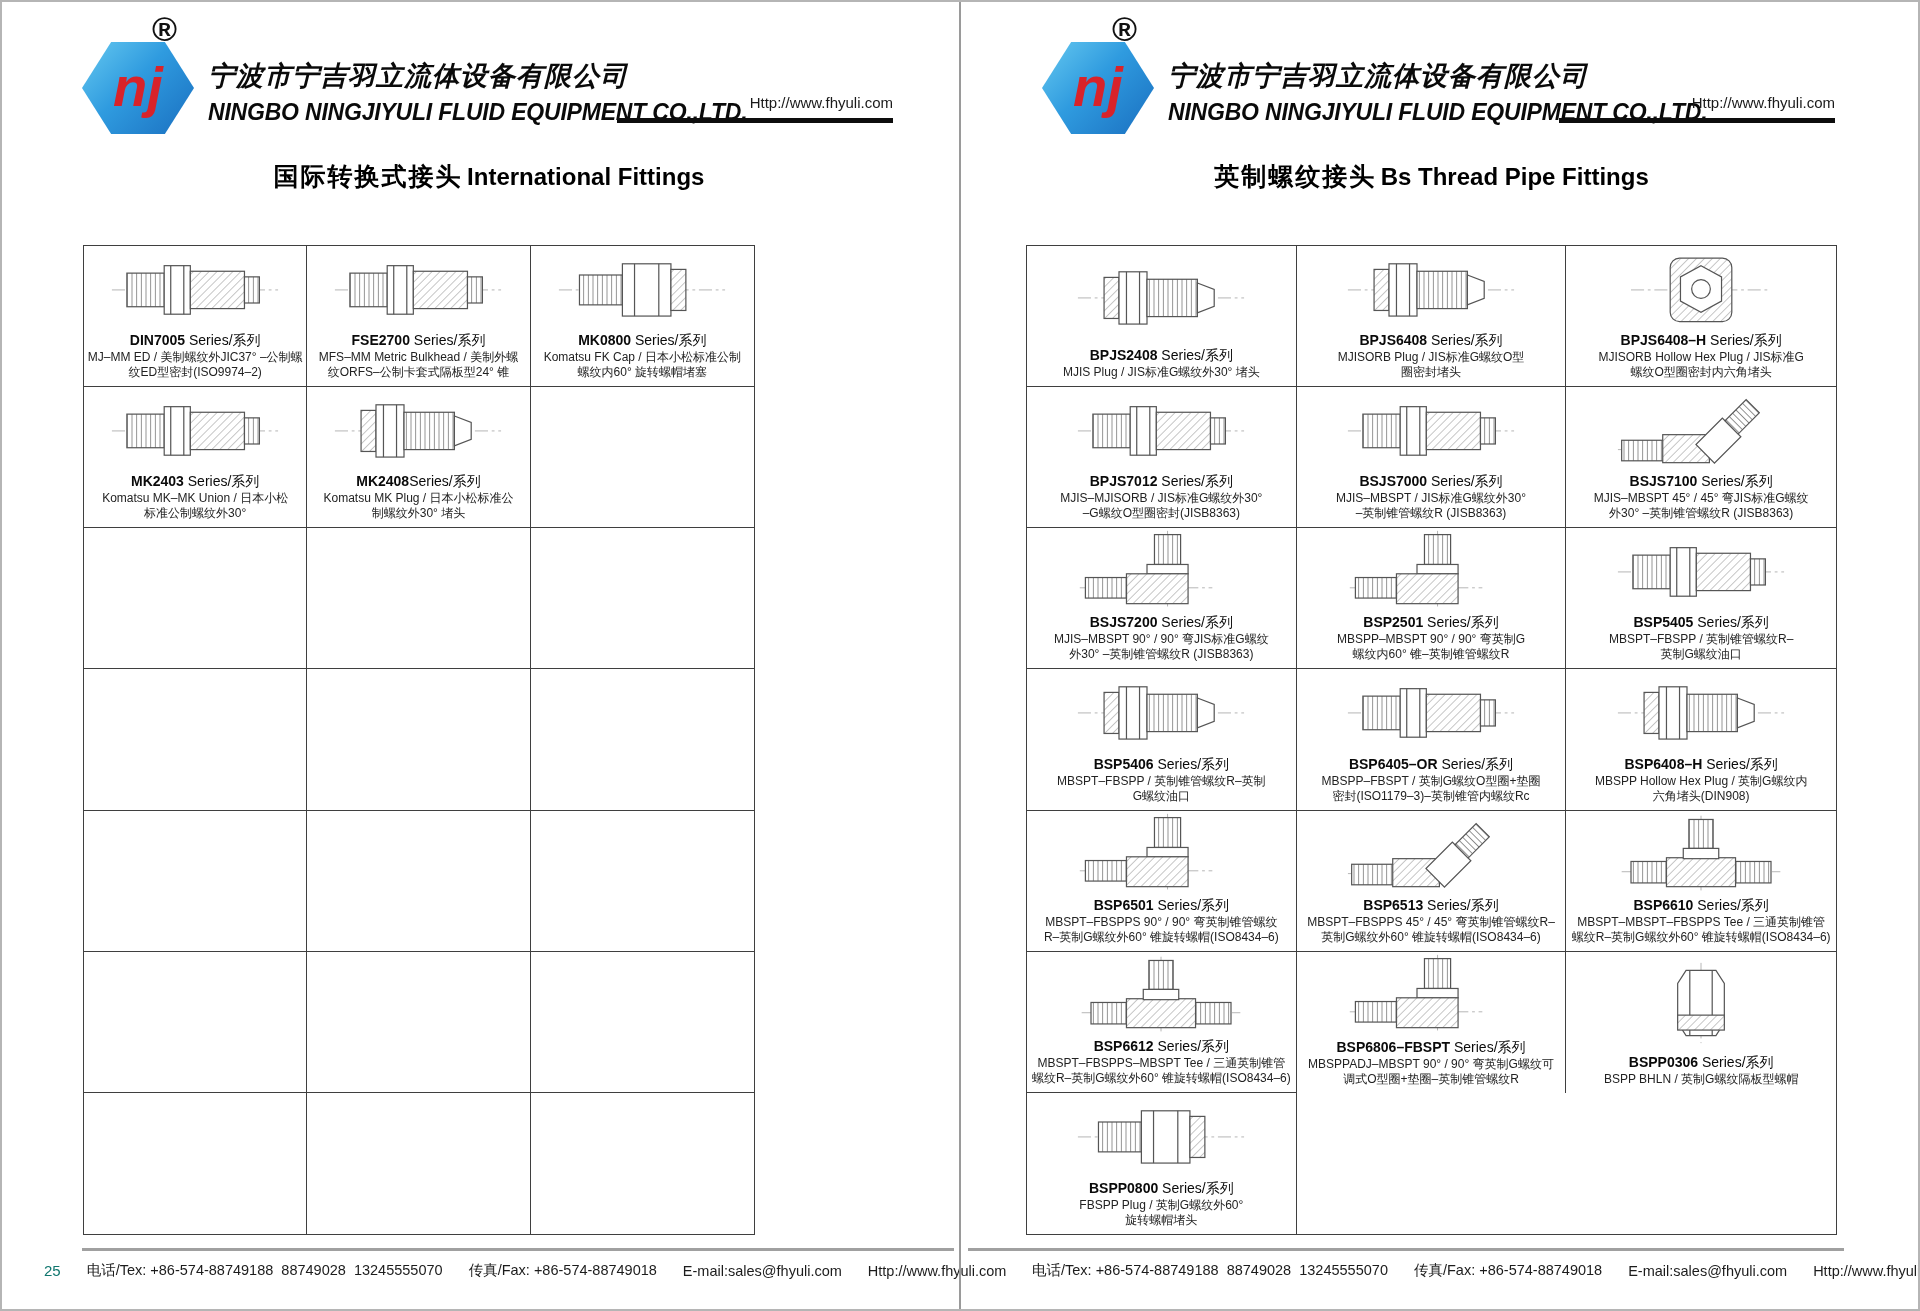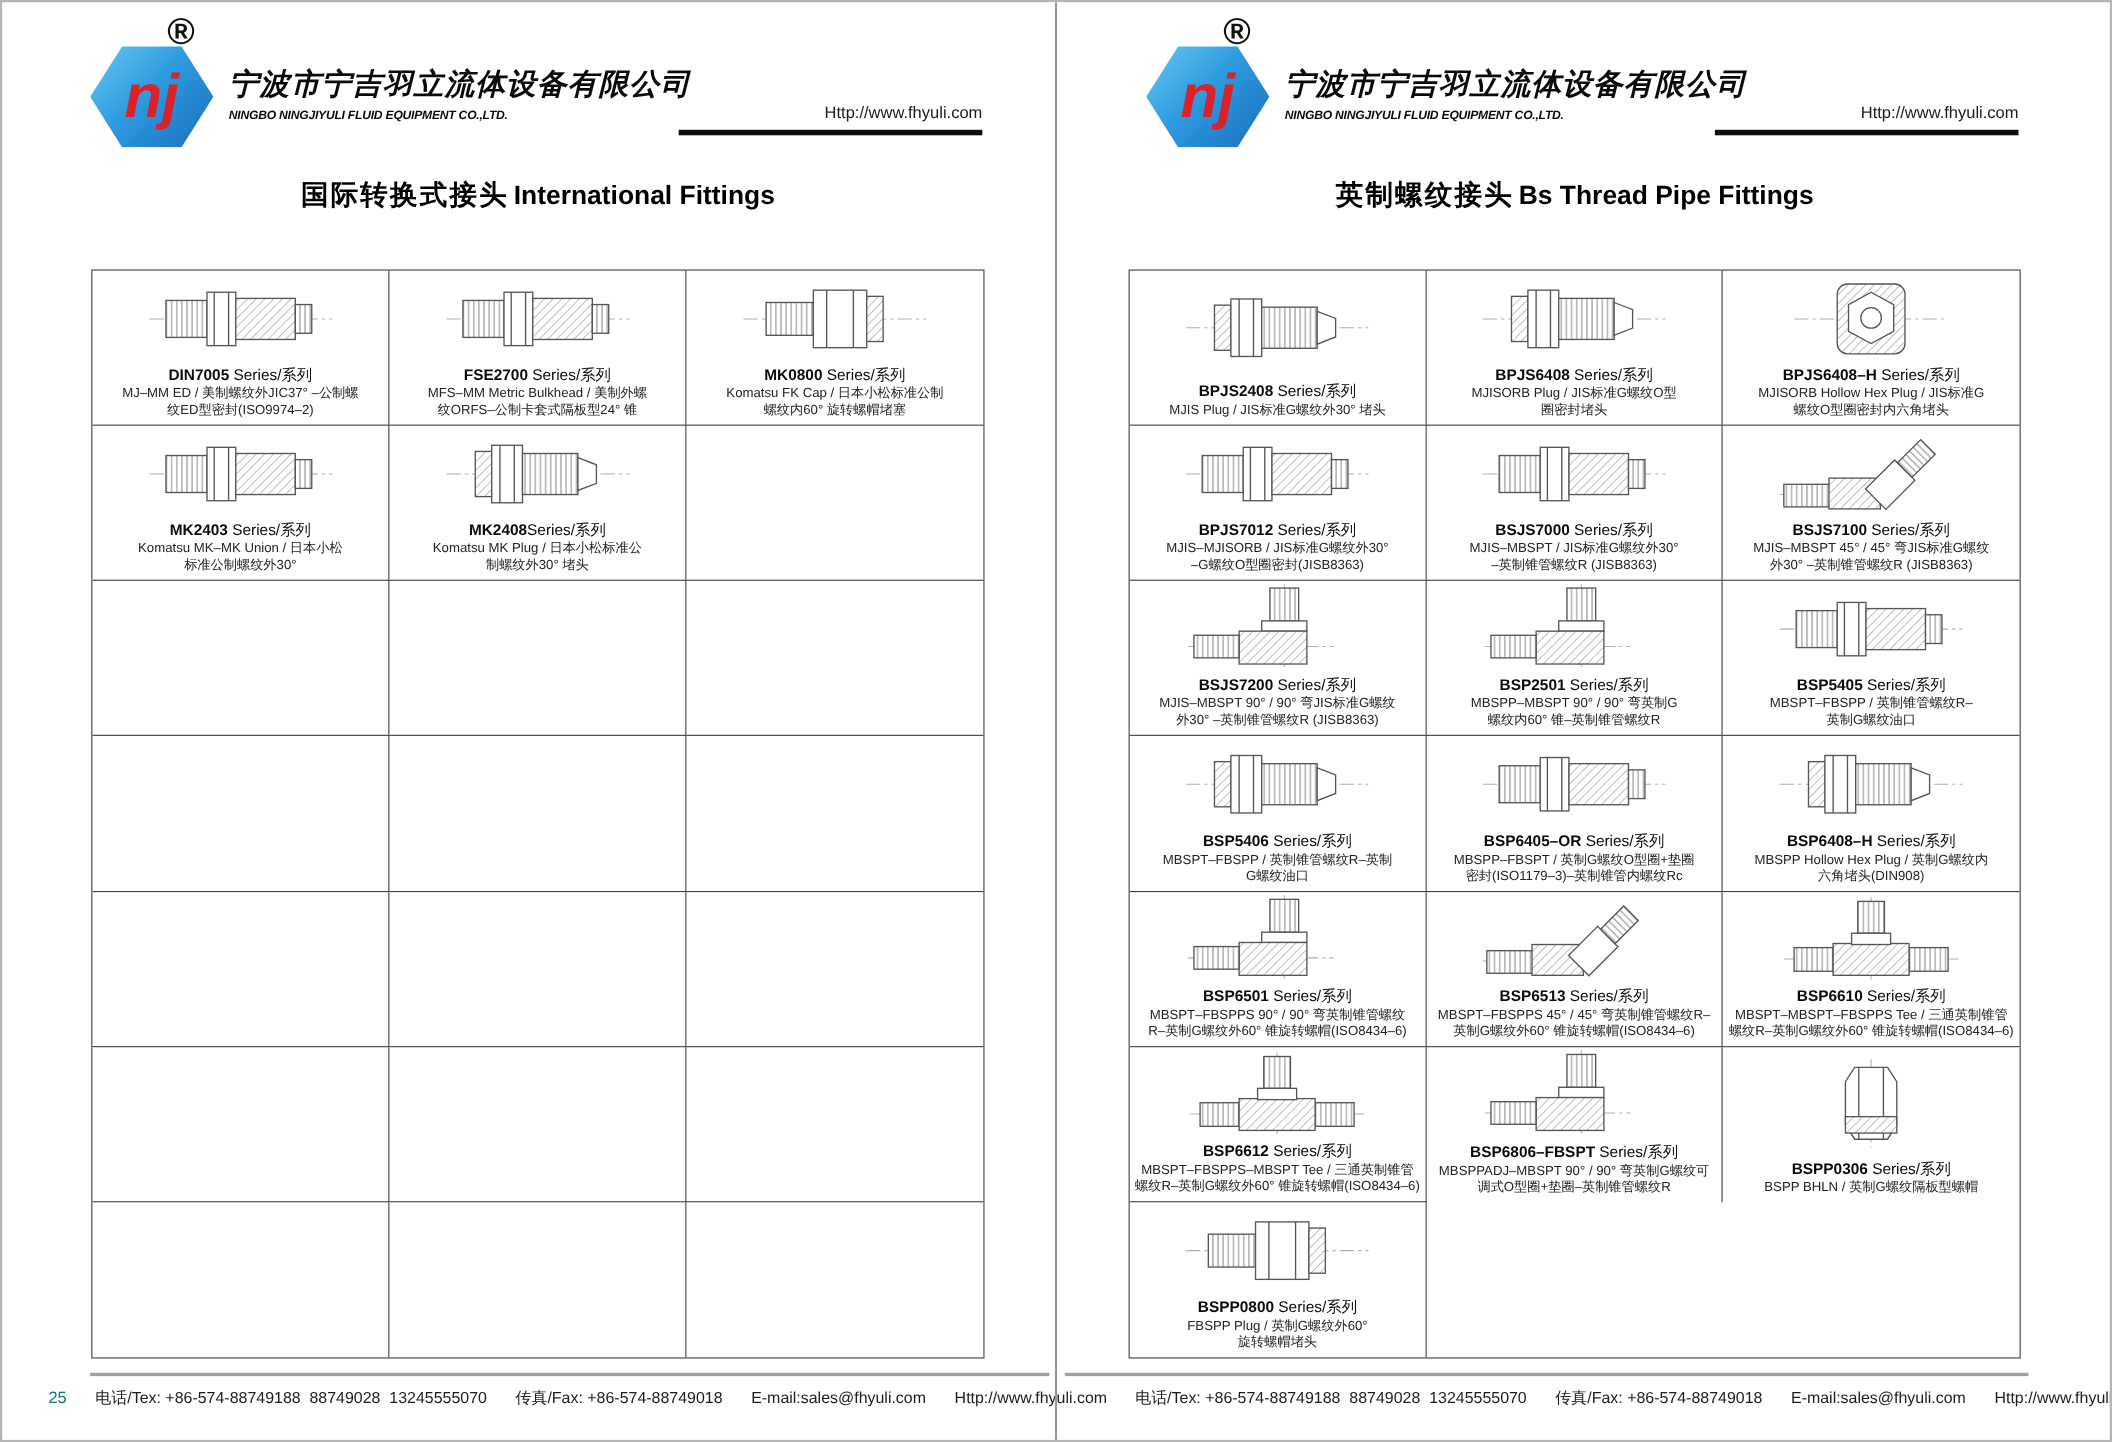--- a/index.html
+++ b/index.html
@@ -12,38 +12,38 @@
 
   
   .logo{position:absolute;left:80px;top:40px;width:112px;height:92px;}
   .hex{position:absolute;inset:0;background:linear-gradient(135deg,#66c9f0 0%,#2f9bdf 45%,#1a6fc0 100%);
     clip-path:polygon(26% 0,74% 0,100% 50%,74% 100%,26% 100%,0 50%);}
   .hex-text{position:absolute;inset:0;display:flex;align-items:center;justify-content:center;
     color:#d8232a;font-size:56px;font-weight:bold;font-style:italic;padding-bottom:4px;}
   .reg{position:absolute;left:150px;top:8px;font-size:34px;font-weight:bold;color:#111;}
   .company{position:absolute;left:206px;top:56px;font-style:italic;}
   .company-cn{font-size:27px;font-weight:bold;color:#0a0a0a;letter-spacing:1px;white-space:nowrap;}
-  .company-en{font-size:11px;font-weight:bold;color:#0a0a0a;margin-top:5px;letter-spacing:-0.2px;white-space:nowrap;}
+  .company-en{font-size:23px;font-weight:bold;color:#0a0a0a;margin-top:5px;letter-spacing:-0.2px;white-space:nowrap;}
   .header-right{position:absolute;top:92px;text-align:right;}
   .pleft .header-right{right:67px;}
   .pright .header-right{right:85px;}
   .site{font-size:15px;color:#1a1a1a;margin-bottom:7px;}
   .hline{height:5px;background:#0d0d0d;width:276px;margin-left:auto;}
 
   
   .page-title{position:absolute;top:158px;text-align:center;font-weight:bold;color:#000;white-space:nowrap;}
   .pleft .page-title{left:81px;width:812px;}
   .pright .page-title{left:64px;width:811px;}
   .title-cn{font-size:25px;letter-spacing:2px;}
   .title-en{font-size:24px;letter-spacing:0;}
 
   
   .grid{position:absolute;top:243px;display:grid;grid-template-columns:repeat(3,1fr);
     grid-template-rows:repeat(7,1fr);border:1.5px solid #3f3f3f;box-sizing:border-box;background:#fff;}
-  .pleft .grid{left:81px;width:812px;height:990px;}
+  .pleft .grid{left:81px;width:672px;height:990px;}
   .pright .grid{left:64px;width:811px;height:990px;}
   .cell{border-right:1.5px solid #3f3f3f;border-bottom:1.5px solid #3f3f3f;
     display:flex;flex-direction:column;align-items:center;justify-content:flex-end;overflow:hidden;}
   .cell:nth-child(3n){border-right:none;}
   .cell:nth-last-child(-n+3){border-bottom:none;}
   .draw{flex:1;display:flex;align-items:center;justify-content:center;width:100%;min-height:0;}
   svg.fitting{width:186px;height:84px;}
   .cellseries{font-size:14px;color:#0a0a0a;line-height:17px;text-align:center;white-space:nowrap;}
   .cellseries b{font-weight:bold;}
   .celldesc{font-size:12px;color:#222;line-height:15px;text-align:center;margin:1px 0 6px 0;}

